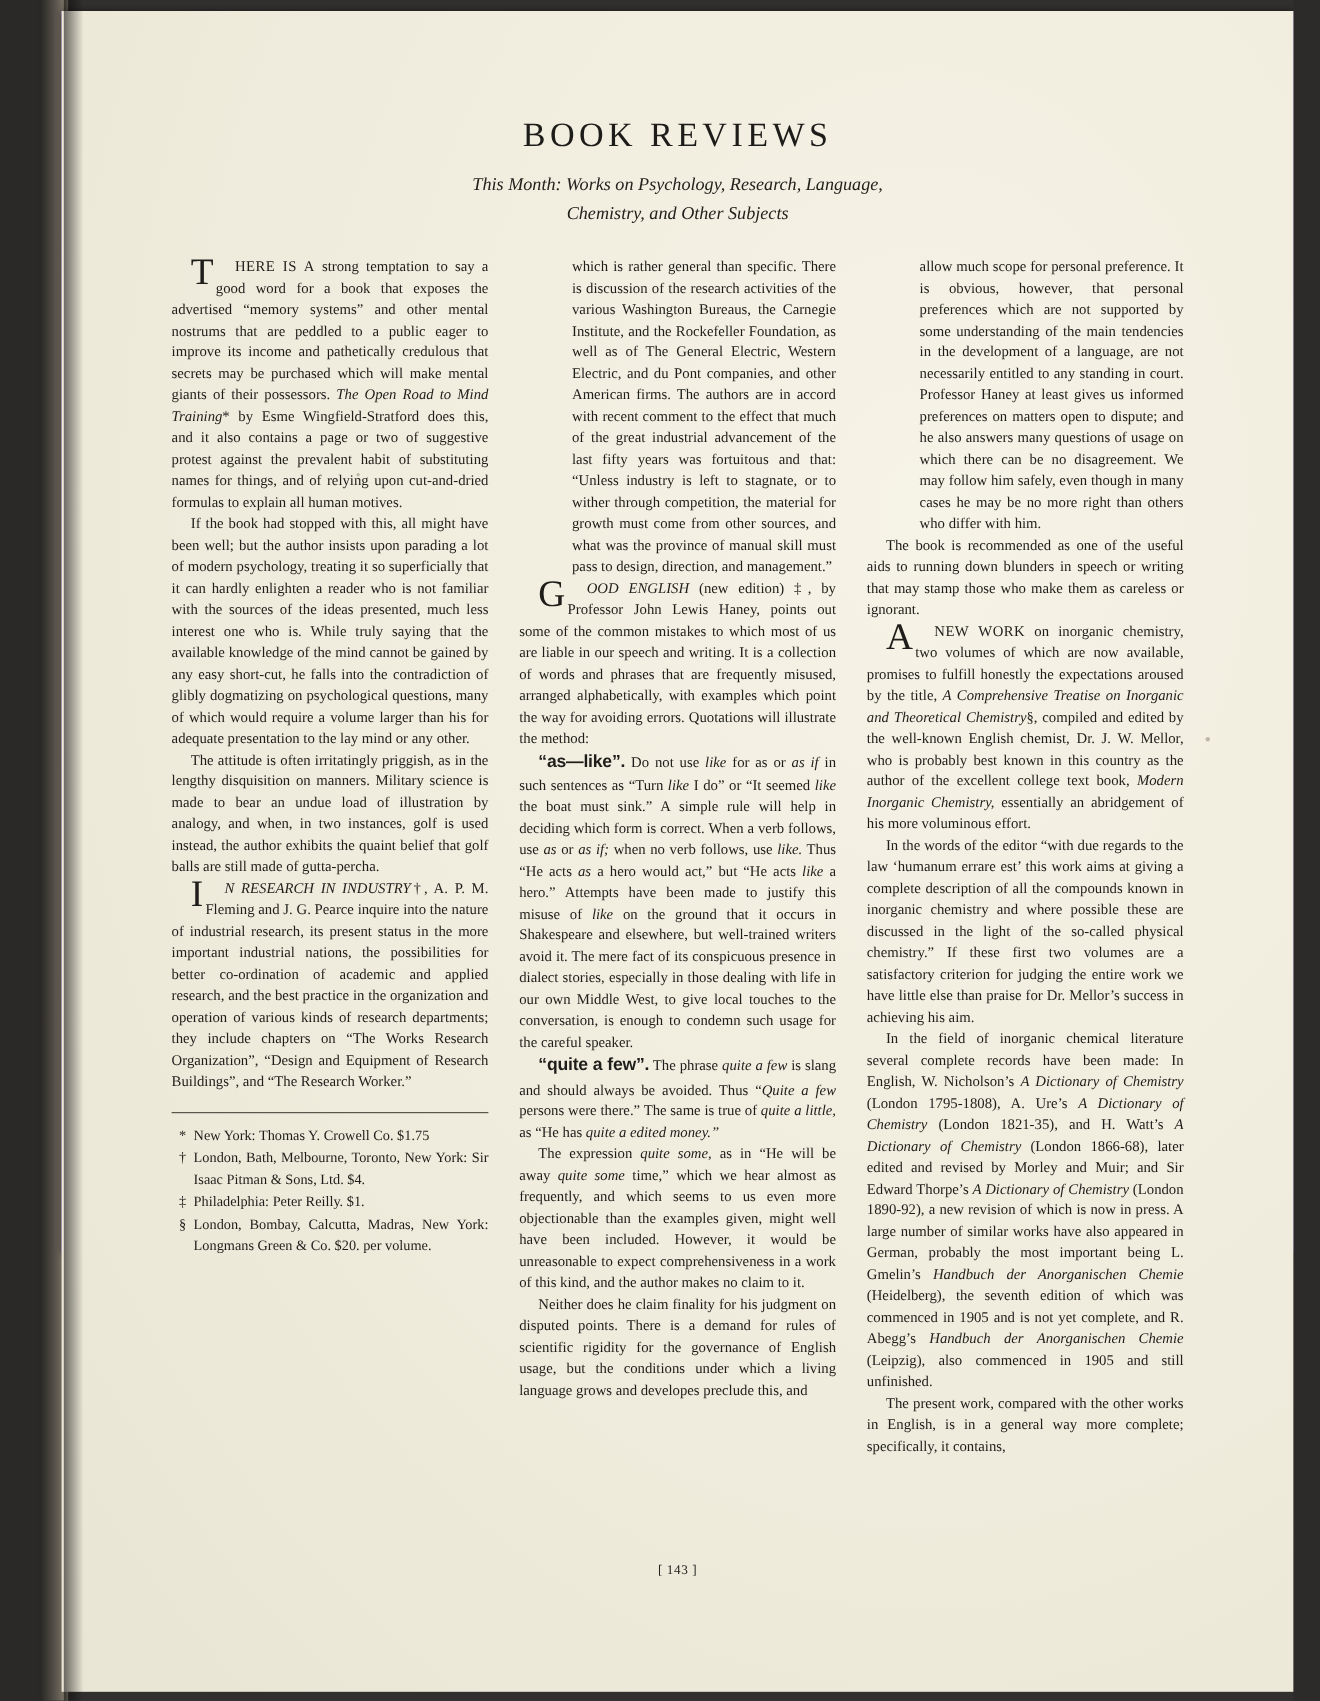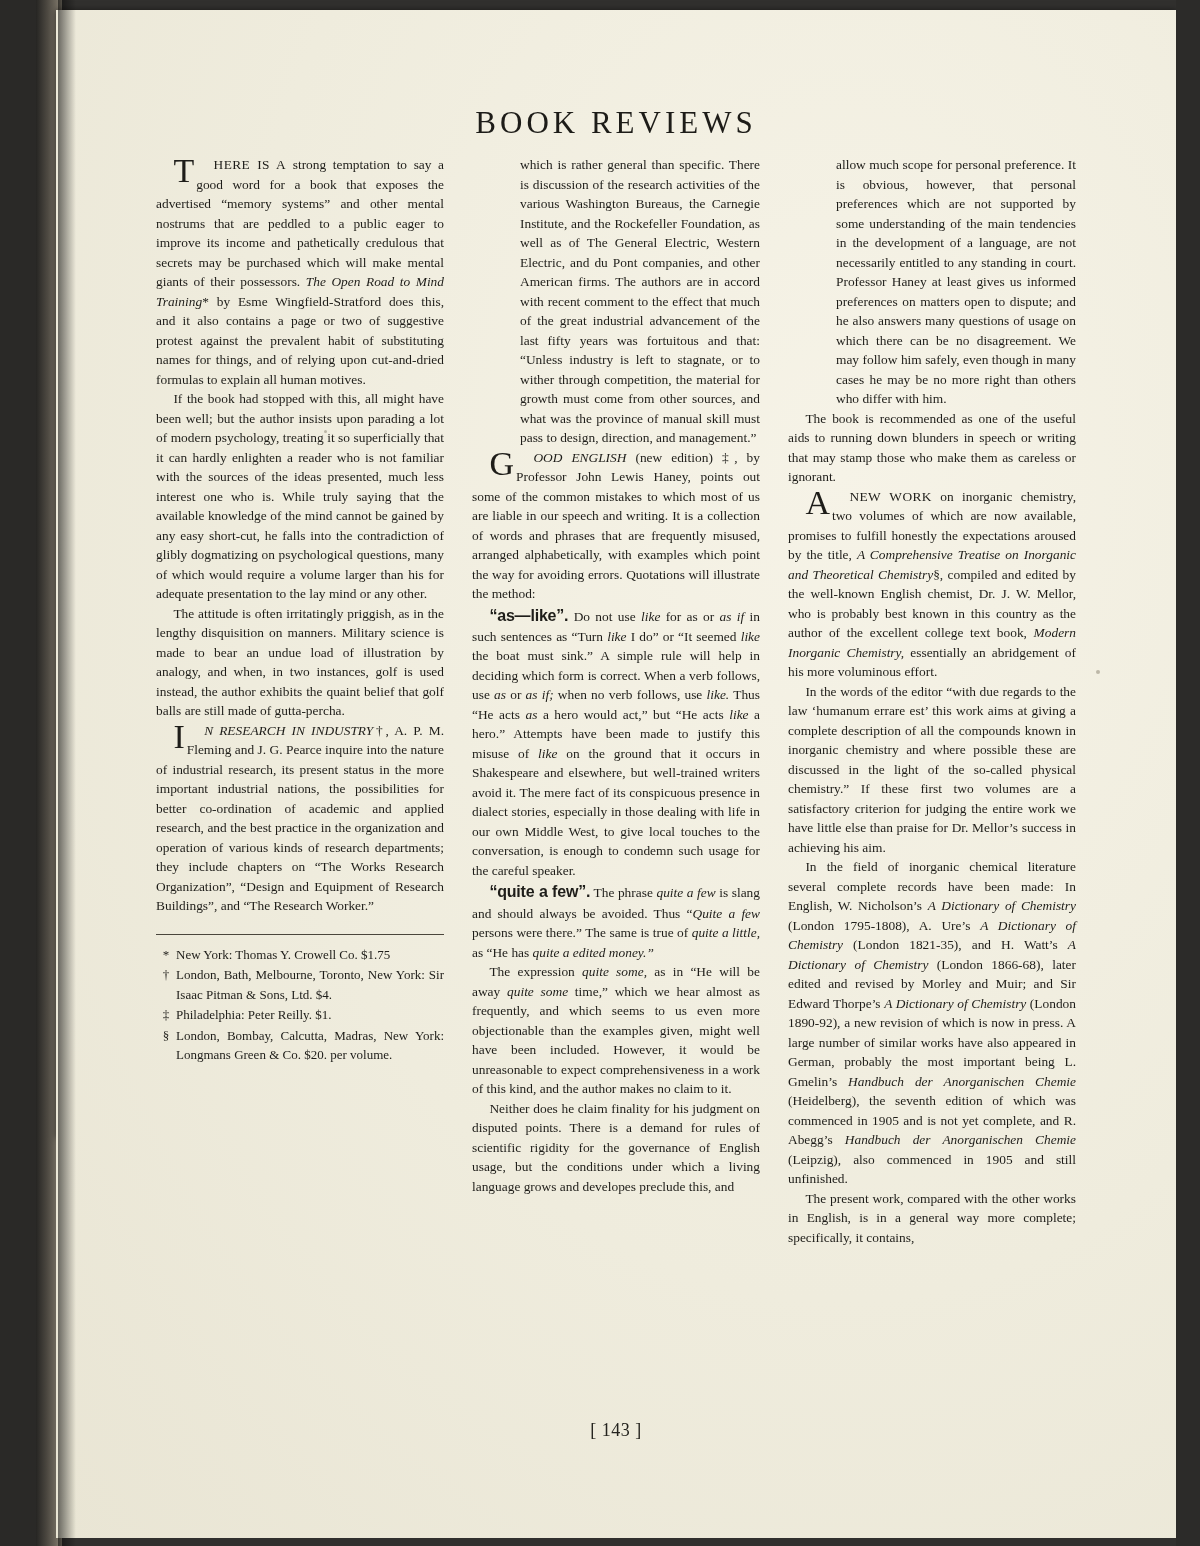--- a/index.html
+++ b/index.html
@@ -147,21 +147,21 @@
   .fn .body {
     flex: 1;
     text-indent: 0;
   }
   .folio {
     position: absolute;
     left: 0;
     top: 1315px;
     width: 920px;
     text-align: center;
-    font-size: 18px;
+    font-size: 12px;
     color: #24231e;
     letter-spacing: 0.5px;
   }
   .speck {
     position: absolute;
     border-radius: 50%;
     background: rgba(90,80,60,0.35);
   }
 </style>
 </head>
@@ -174,20 +174,25 @@
   <div class="page">
     <div class="page-inner">
 
       <span class="speck" style="left:1040px; top:660px; width:4px; height:4px;"></span>
       <span class="speck" style="left:268px; top:420px; width:3px; height:3px;"></span>
 
       <div class="content">
 
         <h1 class="title">BOOK  REVIEWS</h1>
 
+        <div class="subtitle">
+          <span>This Month:</span>
+          <span>Works on Psychology, Research, Language,</span><br>
+          <span>Chemistry, and Other Subjects</span>
+        </div>
 
         <div class="columns">
 
           <div class="col">
             <p class="dropcap"><span class="dc">T</span><span class="sc">HERE IS A</span><span> strong temptation to say a good word for a book that exposes the advertised “memory systems” and other mental nostrums that are peddled to a public eager to improve its income and pathetically credulous that secrets may be purchased which will make mental giants of their possessors. </span><i>The Open Road to Mind Training</i><span>* by Esme Wingfield-Stratford does this, and it also contains a page or two of suggestive protest against the prevalent habit of substituting names for things, and of relying upon cut-and-dried formulas to explain all human motives.</span></p>
             <p>If the book had stopped with this, all might have been well; but the author insists upon parading a lot of modern psychology, treating it so superficially that it can hardly enlighten a reader who is not familiar with the sources of the ideas presented, much less interest one who is. While truly saying that the available knowledge of the mind cannot be gained by any easy short-cut, he falls into the contradiction of glibly dogmatizing on psychological questions, many of which would require a volume larger than his for adequate presentation to the lay mind or any other.</p>
             <p>The attitude is often irritatingly priggish, as in the lengthy disquisition on manners. Military science is made to bear an undue load of illustration by analogy, and when, in two instances, golf is used instead, the author exhibits the quaint belief that golf balls are still made of gutta-percha.</p>
             <p class="dropcap"><span class="dc">I</span><i>N RESEARCH IN INDUSTRY</i><span>†, A. P. M. Fleming and J. G. Pearce inquire into the nature of industrial research, its present status in the more important industrial nations, the possibilities for better co-ordination of academic and applied research, and the best practice in the organization and operation of various kinds of research departments; they include chapters on “The Works Research Organization”, “Design and Equipment of Research Buildings”, and “The Research Worker.”</span></p>
 
             <div class="footnotes">

